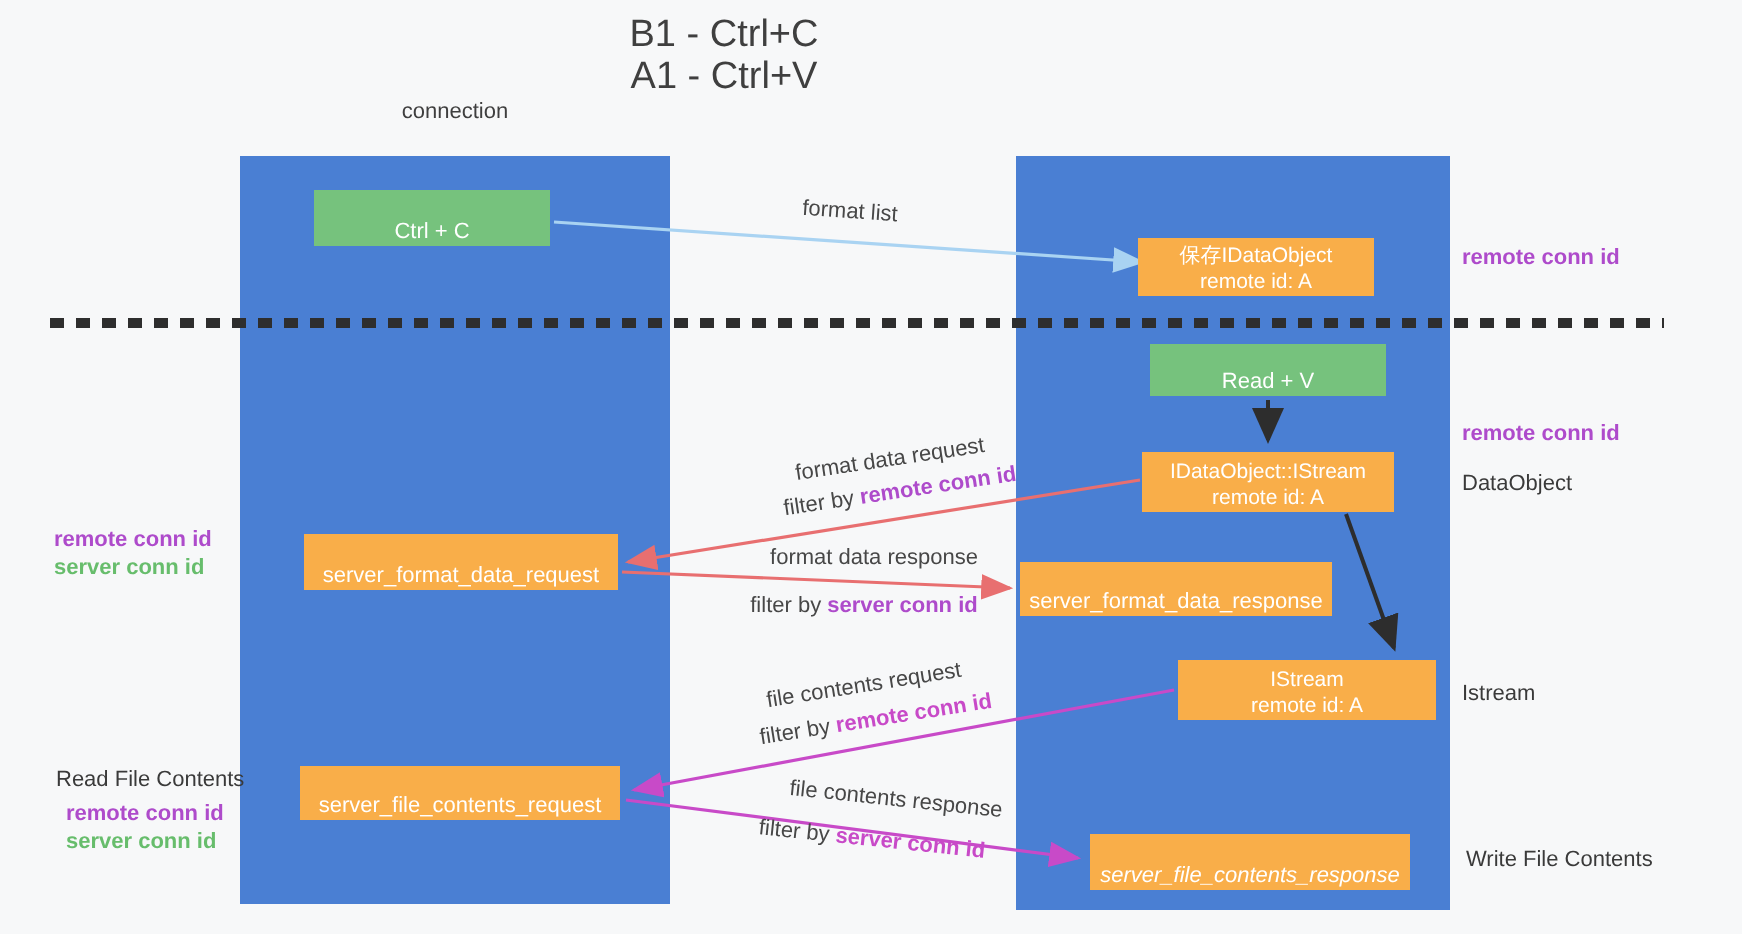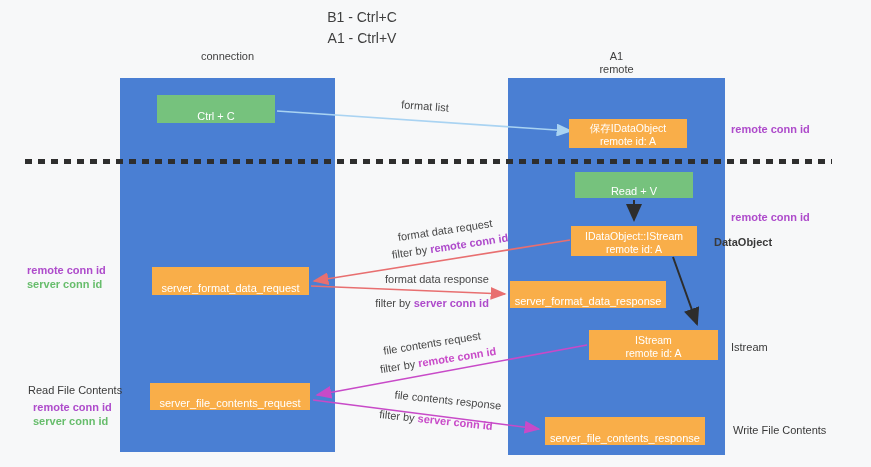--- a/index.html
+++ b/index.html
@@ -1,20 +1,20 @@
 <!DOCTYPE html>
 <html><head>
 <meta charset="utf-8">
 <style>
   html,body{margin:0;padding:0;}
   body{font-family:"Liberation Sans", sans-serif; background:#f7f8f9;}
   #stage{position:relative;width:871px;height:467px;background:#f7f8f9;overflow:hidden;}
 
   .title{position:absolute;left:0;top:7px;width:724px;text-align:center;
-         font-size:14px;line-height:21px;color:#3f3f3f;}
+         font-size:19px;line-height:21px;color:#3f3f3f;}
 
   .lane-header{position:absolute;text-align:center;font-size:11px;line-height:13px;color:#3f3f3f;}
   .lane{position:absolute;background:#4a7fd3;}
 
   .node{position:absolute;display:flex;flex-direction:column;align-items:center;justify-content:flex-end;
         color:#ffffff;font-size:11px;line-height:13px;text-align:center;white-space:nowrap;}
   .node.green{background:#76c27d;}
   .node.orange{background:#f9ae49;}
   .node .small{font-size:10.5px;}
 
@@ -36,24 +36,20 @@
 
 <div id="stage">
 
   <div class="title">
     <div>B1 - Ctrl+C</div>
     <div>A1 - Ctrl+V</div>
   </div>
 
   <div class="lane-header" style="left:120px;top:50px;width:215px;">
     <div>connection</div>
-  </div>
-  <div class="lane-header" style="left:508px;top:50px;width:217px;">
-    <div>A1</div>
-    <div>remote</div>
   </div>
 
   <div class="lane" style="left:120px;top:78px;width:215px;height:374px;"></div>
   <div class="lane" style="left:508px;top:78px;width:217px;height:377px;"></div>
 
   <div class="dashline"></div>
 
   <svg class="arrows" width="871" height="467" viewBox="0 0 871 467">
     <defs>
       <marker id="m-blue" markerWidth="10" markerHeight="8" refX="9" refY="4" orient="auto">
@@ -106,21 +102,21 @@
 
   <div class="node orange" style="left:589px;top:330px;width:129px;height:30px;">
     <span class="small">IStream</span>
     <span class="small">remote id: A</span>
   </div>
 
   <div class="node orange" style="left:150px;top:383px;width:160px;height:27px;">
     <span>server_file_contents_request</span>
   </div>
 
-  <div class="node orange" style="left:545px;top:417px;width:160px;height:28px;">
+  <div class="node orange" style="left:545px;top:417px;width:160px;height:28px;font-style:italic;">
     <span>server_file_contents_response</span>
   </div>
 
   <div class="elabel" style="left:365px;top:100px;width:120px;transform:rotate(4deg);">
     <span>format list</span>
   </div>
 
   <div class="elabel" style="left:370px;top:224px;width:150px;transform:rotate(-8.5deg);">
     <span>format data request</span>
   </div>
@@ -154,17 +150,17 @@
   </div>
 
   <div class="side-label purple" style="left:27px;top:264px;">remote conn id</div>
   <div class="side-label green" style="left:27px;top:278px;">server conn id</div>
   <div class="side-label" style="left:28px;top:384px;">Read File Contents</div>
   <div class="side-label purple" style="left:33px;top:401px;">remote conn id</div>
   <div class="side-label green" style="left:33px;top:415px;">server conn id</div>
 
   <div class="side-label purple" style="left:731px;top:123px;">remote conn id</div>
   <div class="side-label purple" style="left:731px;top:211px;">remote conn id</div>
-  <div class="side-label" style="left:714px;top:236px;font-weight:bold;">DataObject</div>
+  <div class="side-label" style="left:731px;top:236px;">DataObject</div>
   <div class="side-label" style="left:731px;top:341px;">Istream</div>
   <div class="side-label" style="left:733px;top:424px;">Write File Contents</div>
 
 </div>
 
 </body></html>

